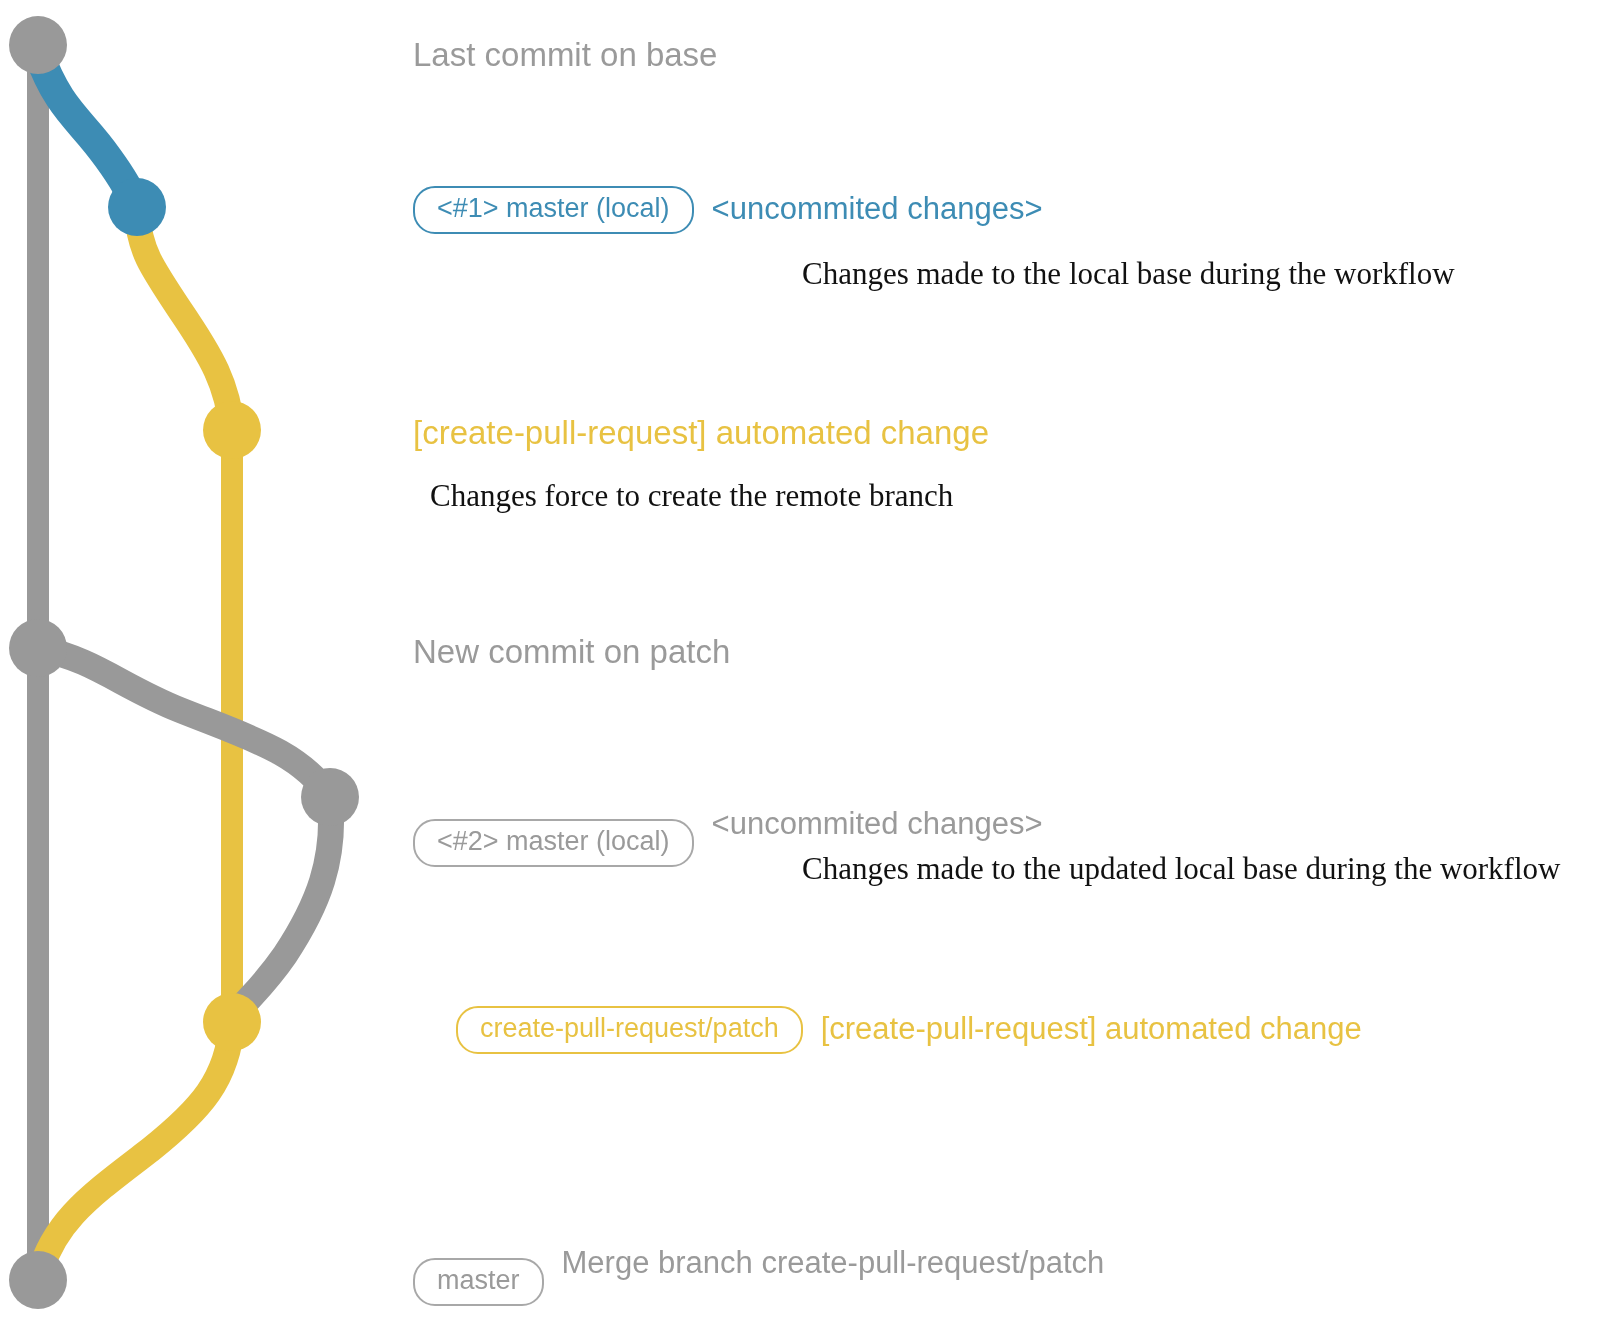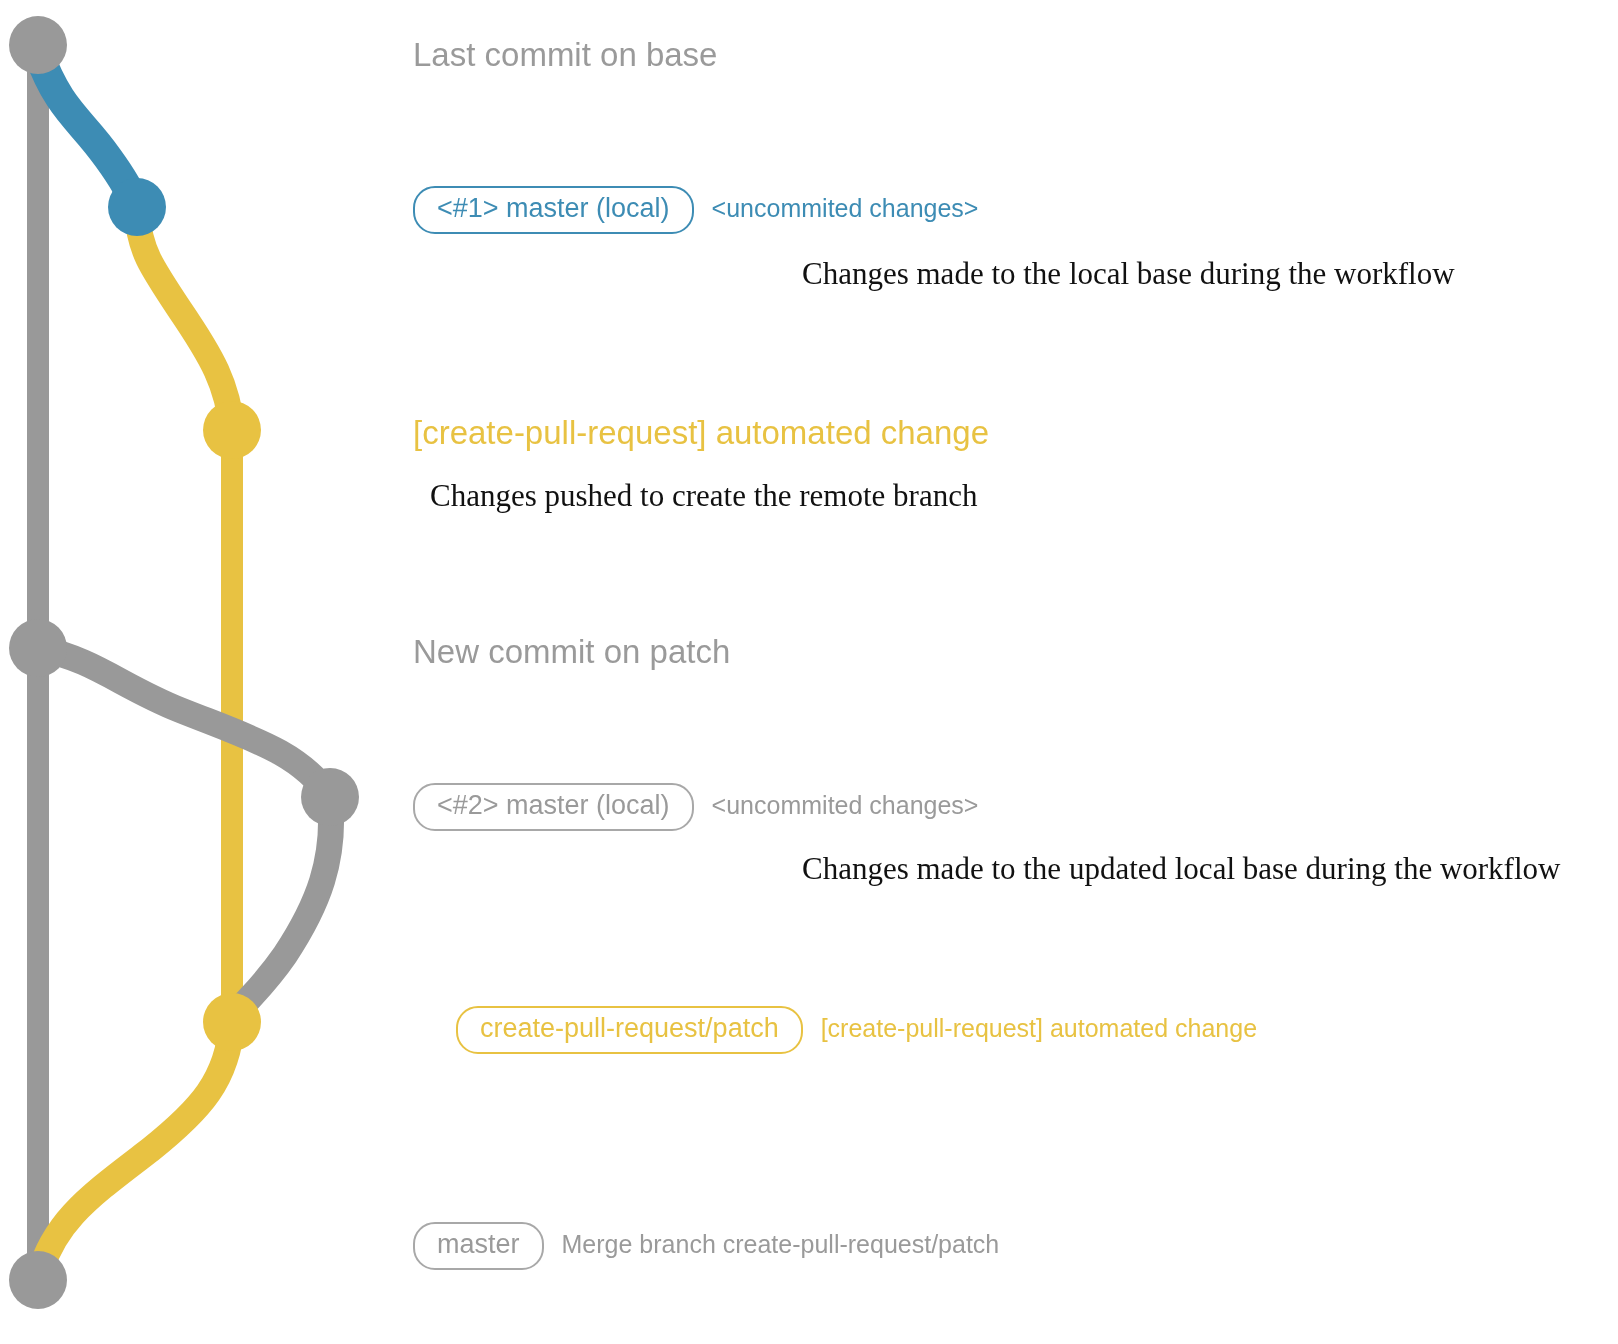--- a/index.html
+++ b/index.html
@@ -44,24 +44,24 @@
     border-radius: 22px;
     padding: 7px 22px 10px 22px;
     font-size: 27px;
     line-height: 1.0;
     color: #999999;
     background: transparent;
     box-sizing: border-box;
   }
   .pill.blue { border-color: #3d8cb4; color: #3d8cb4; }
   .pill.yellow { border-color: #e8c242; color: #e8c242; margin-left: 43px; }
-  .pill.gray { border-color: #a8a8a8; color: #9a9a9a; }
+  .pill.gray { border-color: #a8a8a8; color: #9a9a9a; margin-top: 36px; }
 
   .commit-msg {
-    font-size: 25px;
+    font-size: 31px;
     line-height: 1.0;
     color: #999999;
     margin-left: 18px;
     padding-bottom: 3px;
     text-align: right;
   }
   .commit-msg.blue { color: #3d8cb4; }
   .commit-msg.yellow { color: #e8c242; }
   .commit-msg.gray { color: #9a9a9a; }
 
@@ -113,21 +113,21 @@
 
   <div class="plain-title" style="left:397px; top:36px;">Last commit on base</div>
 
   <div class="row" style="left:397px; top:186px;">
     <span class="pill blue">&lt;#1&gt; master (local)</span>
     <span class="commit-msg blue">&lt;uncommited changes&gt;</span>
   </div>
   <div class="caption" style="left:786px; top:240px;">Changes made to the local base during the workflow</div>
 
   <div class="plain-title" style="left:397px; top:414px; color:#e8c242;">[create-pull-request] automated change</div>
-  <div class="caption" style="left:414px; top:462px;">Changes pushed to create the remote branch</div>
+  <div class="caption" style="left:414px; top:462px;">Changes force to create the remote branch</div>
 
   <div class="plain-title" style="left:397px; top:633px;">New commit on patch</div>
 
   <div class="row" style="left:397px; top:783px;">
     <span class="pill gray">&lt;#2&gt; master (local)</span>
     <span class="commit-msg gray">&lt;uncommited changes&gt;</span>
   </div>
   <div class="caption" style="left:786px; top:835px;">Changes made to the updated local base during the workflow</div>
 
   <div class="row" style="left:397px; top:1006px;">

